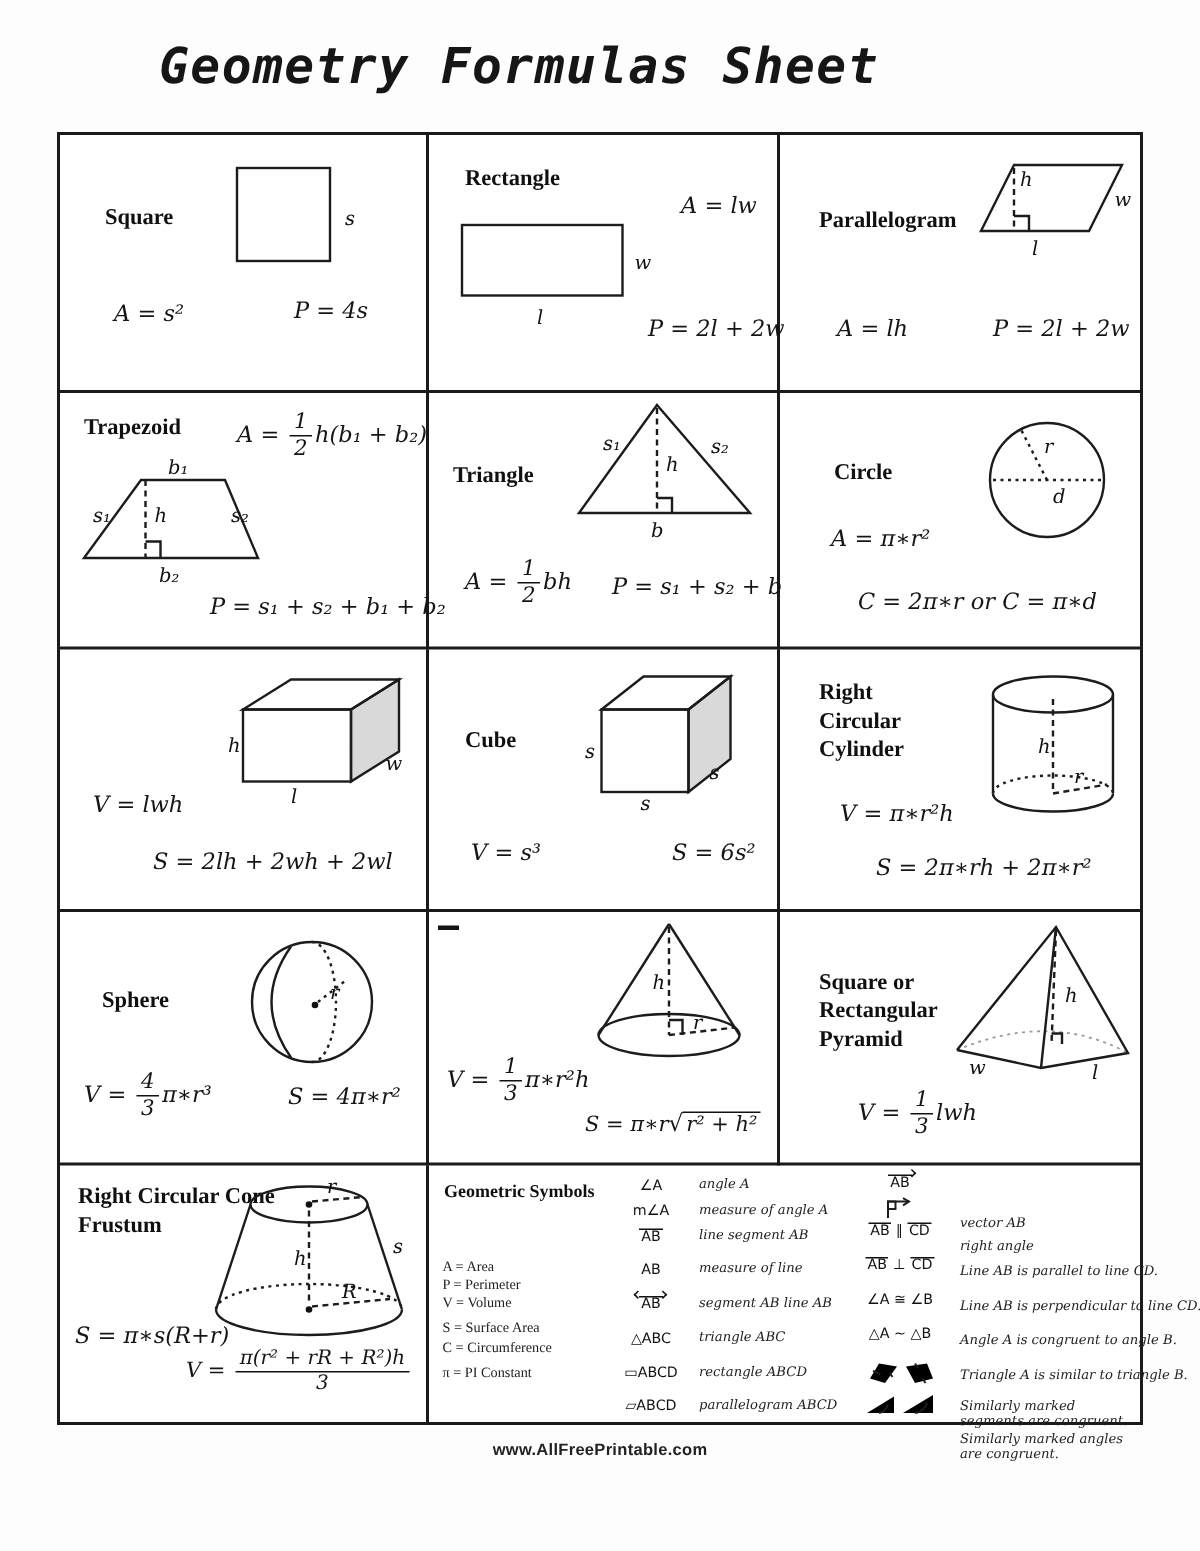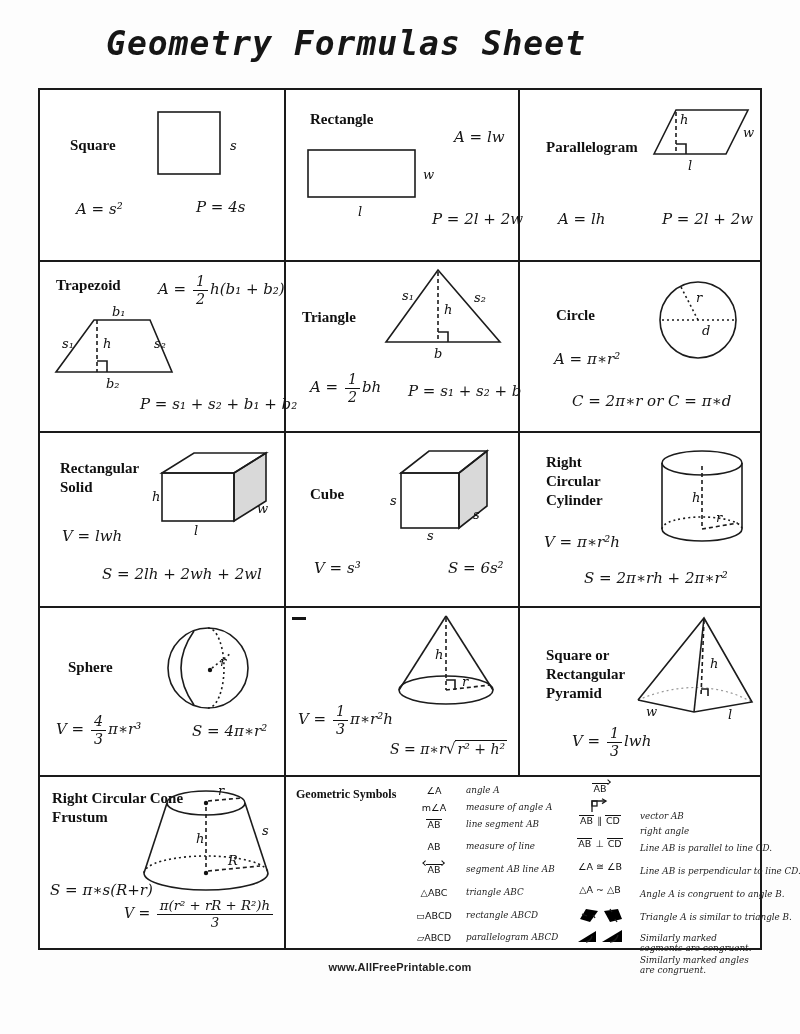--- a/index.html
+++ b/index.html
@@ -166,21 +166,20 @@
       <line class="dots" x1="6" y1="42" x2="78" y2="42"></line>
       <line class="dots" x1="42" y1="42" x2="25" y2="9"></line>
       <text class="slabel" x="40" y="24">r</text>
       <text class="slabel" x="46" y="57">d</text>
     </svg>
     <div class="formula" style="left:34px;top:88px">A = π∗r²</div>
     <div class="formula" style="left:52px;top:130px">C = 2π∗r  or  C = π∗d</div>
   </div>
 
   <div class="cell">
-    <div class="shape-name" style="left:20px;top:26px;width:100px">Rectangular Solid</div>
     <svg class="diagram" style="left:112px;top:10px" width="134" height="96">
       <polygon class="fillside" points="82,30 114,10 114,58 82,78"></polygon>
       <polygon points="10,30 42,10 114,10 82,30"></polygon>
       <rect x="10" y="30" width="72" height="48"></rect>
       <text class="slabel" x="0" y="58">h</text>
       <text class="slabel" x="42" y="92">l</text>
       <text class="slabel" x="105" y="70">w</text>
     </svg>
     <div class="formula" style="left:22px;top:94px">V = lwh</div>
     <div class="formula" style="left:62px;top:132px">S = 2lh + 2wh + 2wl</div>
@@ -206,21 +205,21 @@
       <ellipse cx="48" cy="14" rx="40" ry="12"></ellipse>
       <line x1="8" y1="14" x2="8" y2="80"></line>
       <line x1="88" y1="14" x2="88" y2="80"></line>
       <path d="M8,80 A40,12 0 0 0 88,80"></path>
       <path class="dots" d="M8,80 A40,12 0 0 1 88,80"></path>
       <line class="dash" x1="48" y1="17" x2="48" y2="80"></line>
       <line class="dash" x1="48" y1="80" x2="84" y2="74"></line>
       <text class="slabel" x="38" y="53">h</text>
       <text class="slabel" x="62" y="73">r</text>
     </svg>
-    <div class="formula" style="left:24px;top:100px">V = π∗r²h</div>
+    <div class="formula" style="left:40px;top:100px">V = π∗r²h</div>
     <div class="formula" style="left:64px;top:136px">S = 2π∗rh + 2π∗r²</div>
   </div>
 
   <div class="cell">
     <div class="shape-name" style="left:28px;top:50px">Sphere</div>
     <svg class="diagram" style="left:120px;top:12px" width="100" height="100">
       <circle cx="48" cy="48" r="40"></circle>
       <path d="M34,11 Q8,48 34,85"></path>
       <path class="dots" d="M48,8 A16,40 0 0 1 48,88"></path>
       <circle class="dot" cx="50" cy="50" r="2.2"></circle>
@@ -291,20 +290,28 @@
     </svg>
     <div class="formula" style="left:10px;top:104px">S = π∗s(R+r)</div>
     <div class="formula small" style="left:84px;top:122px">V = <span class="frac">
           <span class="fr-t">π(r² + rR + R²)h</span>
           <span class="fr-b">3</span>
         </span></div>
   </div>
 
   <div class="cell last-row last-col span2">
     <div class="sym-title">Geometric Symbols</div>
+    <ul class="legend">
+      <li>A = Area</li>
+      <li>P = Perimeter</li>
+      <li>V = Volume</li>
+      <li class="gap">S = Surface Area</li>
+      <li>C = Circumference</li>
+      <li class="gap">π = PI Constant</li>
+    </ul>
 
     <div class="symcol" style="left:122px;width:176px">
       <div class="symrow" style="top:8px">
           <span class="sym">∠A</span>
           <span class="desc">angle A</span>
         </div>
       <div class="symrow" style="top:25px">
           <span class="sym">m∠A</span>
           <span class="desc">measure of angle A</span>
         </div>

